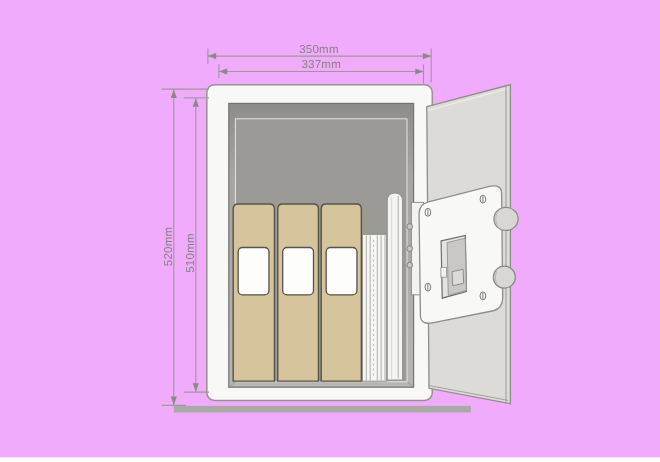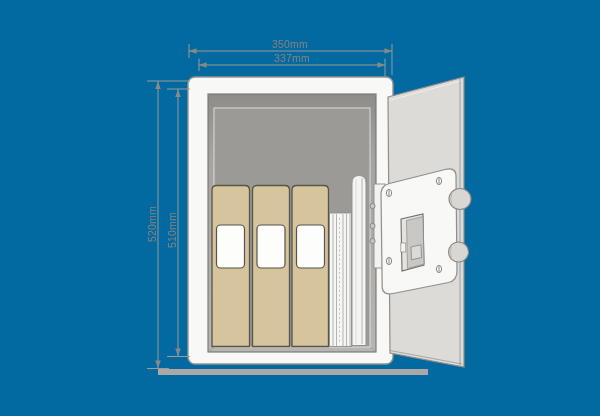--- a/index.html
+++ b/index.html
@@ -1,19 +1,19 @@
 <!DOCTYPE html>
 <html><head>
 <meta charset="utf-8">
 <style>
   html,body{margin:0;padding:0;background:#ffffff;}
   .stage{
     position:relative;
     width:600px;height:416px;
-    background:#0369a1;
+    background:#f0abfc;
     overflow:hidden;
     font-family:"Liberation Sans", sans-serif;
   }
   svg text{
     font-family:"Liberation Sans", sans-serif;
     font-size:10.5px;
     letter-spacing:.2px;
     fill:#85847f;
   }
   .dimline{stroke:#9b9a96;stroke-width:1;fill:none;}

